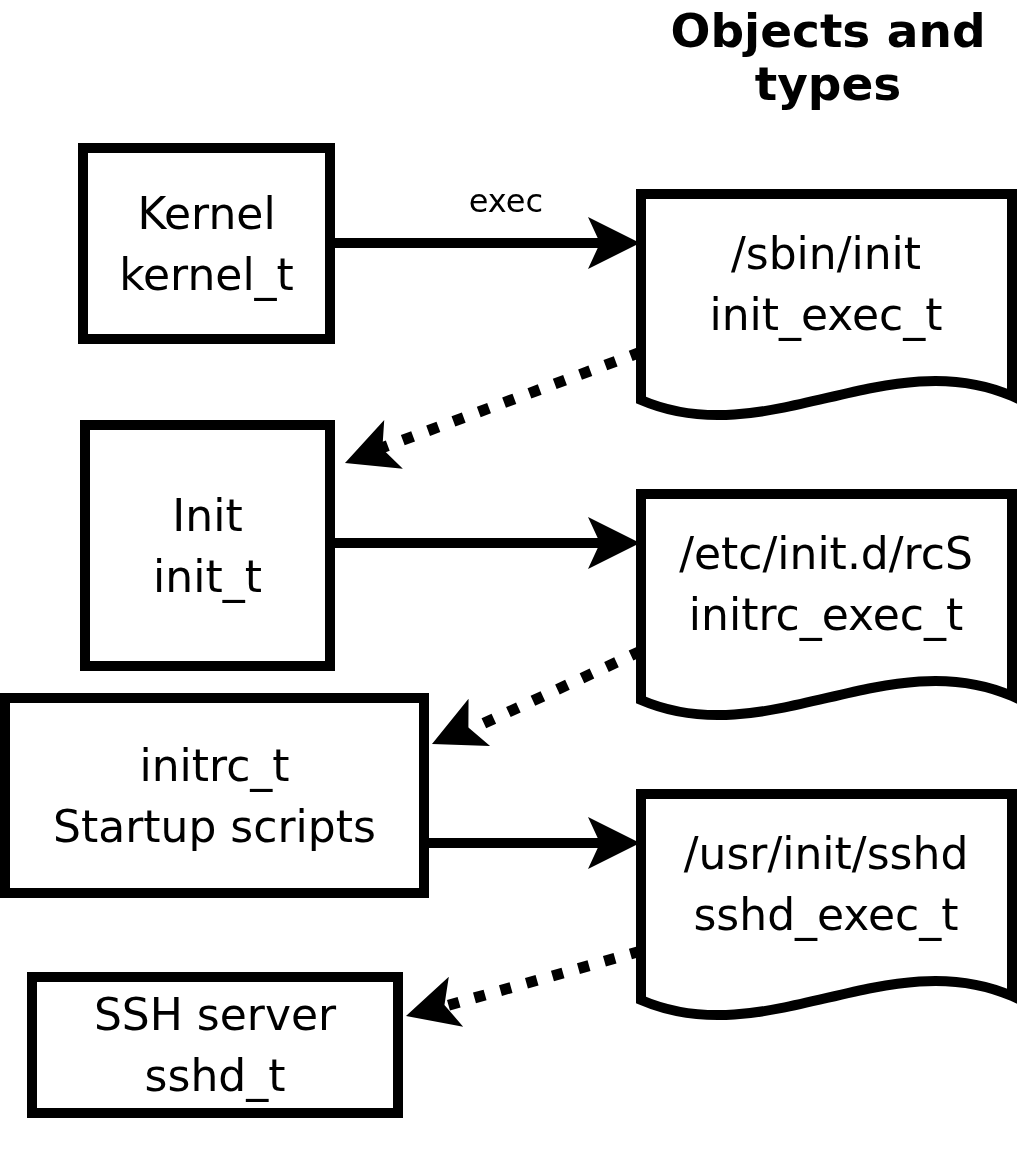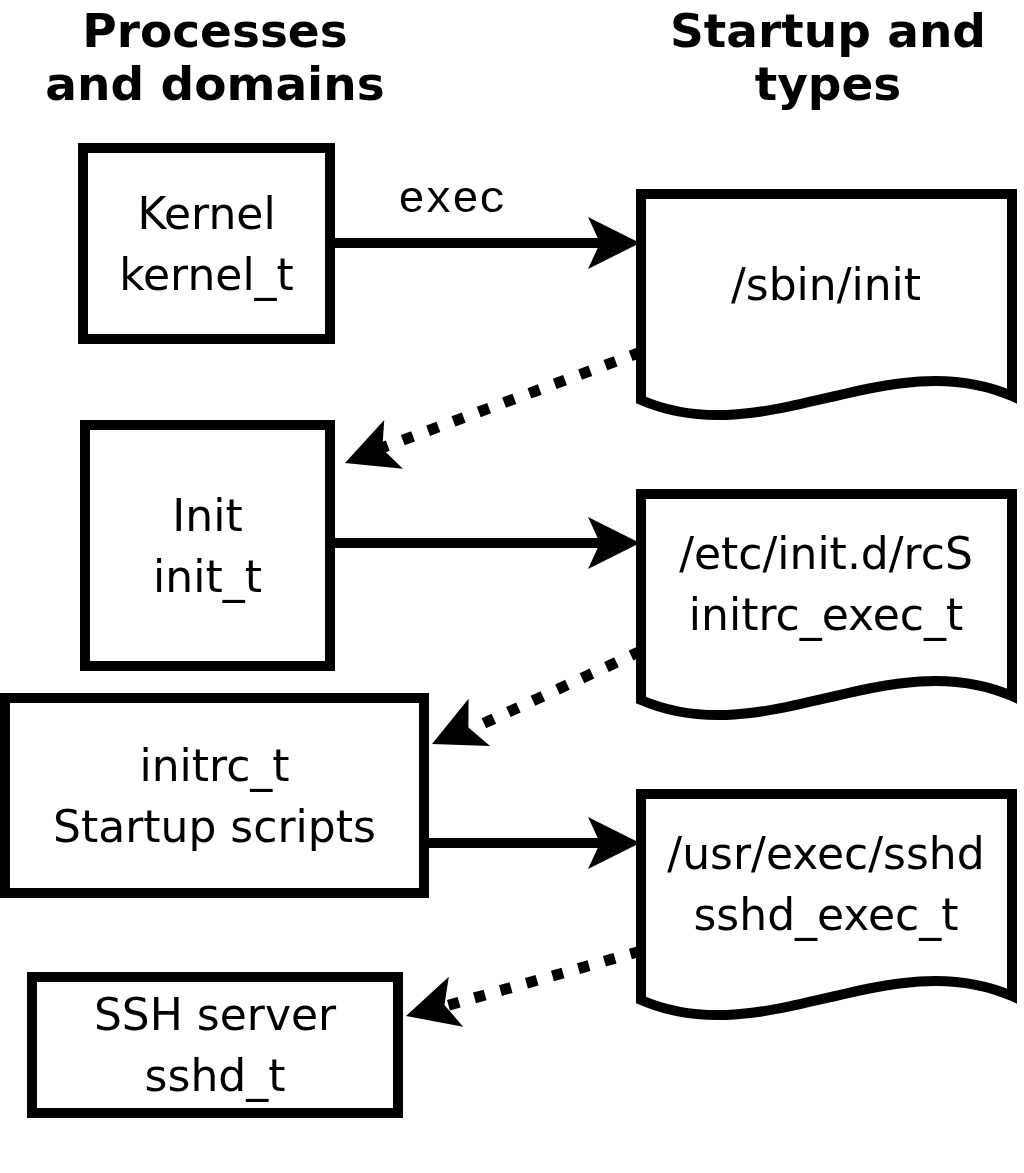--- a/index.html
+++ b/index.html
@@ -45,25 +45,24 @@
     flex-direction: column;
     align-items: center;
     justify-content: center;
     text-align: center;
     font-size: 44px;
     line-height: 61px;
     white-space: nowrap;
   }
   .edgelabel {
     position: absolute;
-    font-size: 45px;
+    font-size: 32px;
     line-height: 46px;
-    text-align: left;
+    text-align: right;
     white-space: nowrap;
-    font-family: Liberation Mono, monospace;
   }
 </style>
 </head>
 <body>
 
 <div id="canvas">
 
   <svg id="shapes" viewBox="0 0 1024 1173" xmlns="http://www.w3.org/2000/svg">
     <defs>
       <path id="ah" d="M 0 0 L -52 -26 L -40 0 L -52 26 Z"></path>
@@ -85,26 +84,22 @@
     <line x1="641" y1="352" x2="368" y2="453" stroke="#000000" stroke-width="11" stroke-dasharray="11 16"></line>
     <use href="#ah" transform="translate(345,463) rotate(159)" fill="#000000"></use>
 
     <line x1="641" y1="651" x2="452" y2="738" stroke="#000000" stroke-width="11" stroke-dasharray="11 16"></line>
     <use href="#ah" transform="translate(432,744) rotate(155.5)" fill="#000000"></use>
 
     <line x1="641" y1="951" x2="428" y2="1011" stroke="#000000" stroke-width="11" stroke-dasharray="11 16"></line>
     <use href="#ah" transform="translate(406,1016) rotate(164)" fill="#000000"></use>
   </svg>
 
-  <div class="hdr" style="left:20px; top:4px; width:390px;">
-    <div>Processes</div>
-    <div>and domains</div>
-  </div>
   <div class="hdr" style="left:633px; top:4px; width:390px;">
-    <div>Startup and</div>
+    <div>Objects and</div>
     <div>types</div>
   </div>
 
   <div class="box" style="left:78px; top:143px; width:257px; height:201px;">
     <div>Kernel</div>
     <div>kernel_t</div>
   </div>
 
   <div class="box" style="left:80px; top:420px; width:255px; height:251px;">
     <div>Init</div>
@@ -116,27 +111,28 @@
     <div>Startup scripts</div>
   </div>
 
   <div class="box" style="left:27px; top:972px; width:376px; height:146px;">
     <div>SSH server</div>
     <div>sshd_t</div>
   </div>
 
   <div class="doctext" style="left:645px; top:194px; width:362px; height:180px;">
     <div>/sbin/init</div>
+    <div>init_exec_t</div>
   </div>
 
   <div class="doctext" style="left:645px; top:494px; width:362px; height:180px;">
     <div>/etc/init.d/rcS</div>
     <div>initrc_exec_t</div>
   </div>
 
   <div class="doctext" style="left:645px; top:794px; width:362px; height:180px;">
-    <div>/usr/exec/sshd</div>
+    <div>/usr/init/sshd</div>
     <div>sshd_exec_t</div>
   </div>
 
   <div class="edgelabel" style="left:398px; top:178px; width:145px;">exec</div>
 
 </div>
 
 </body></html>

